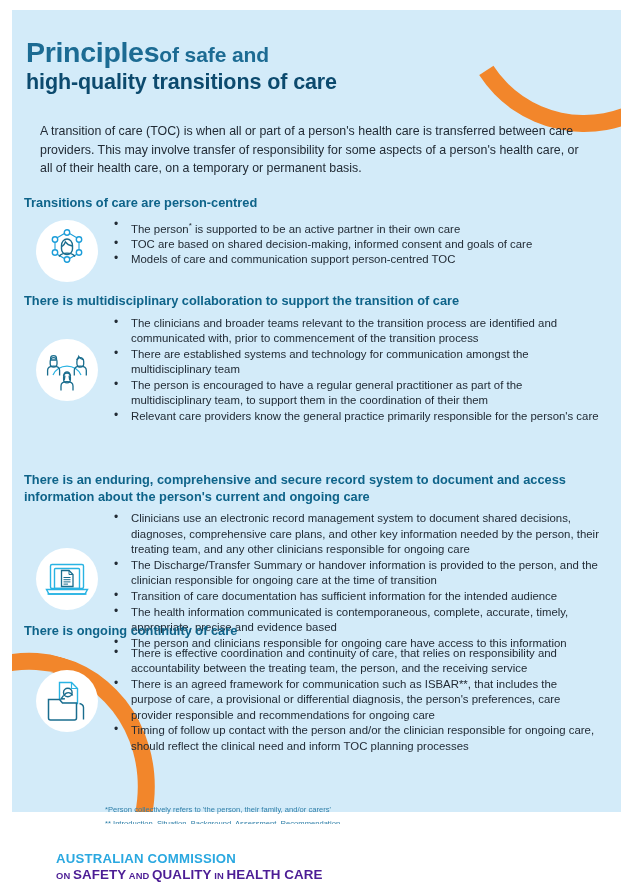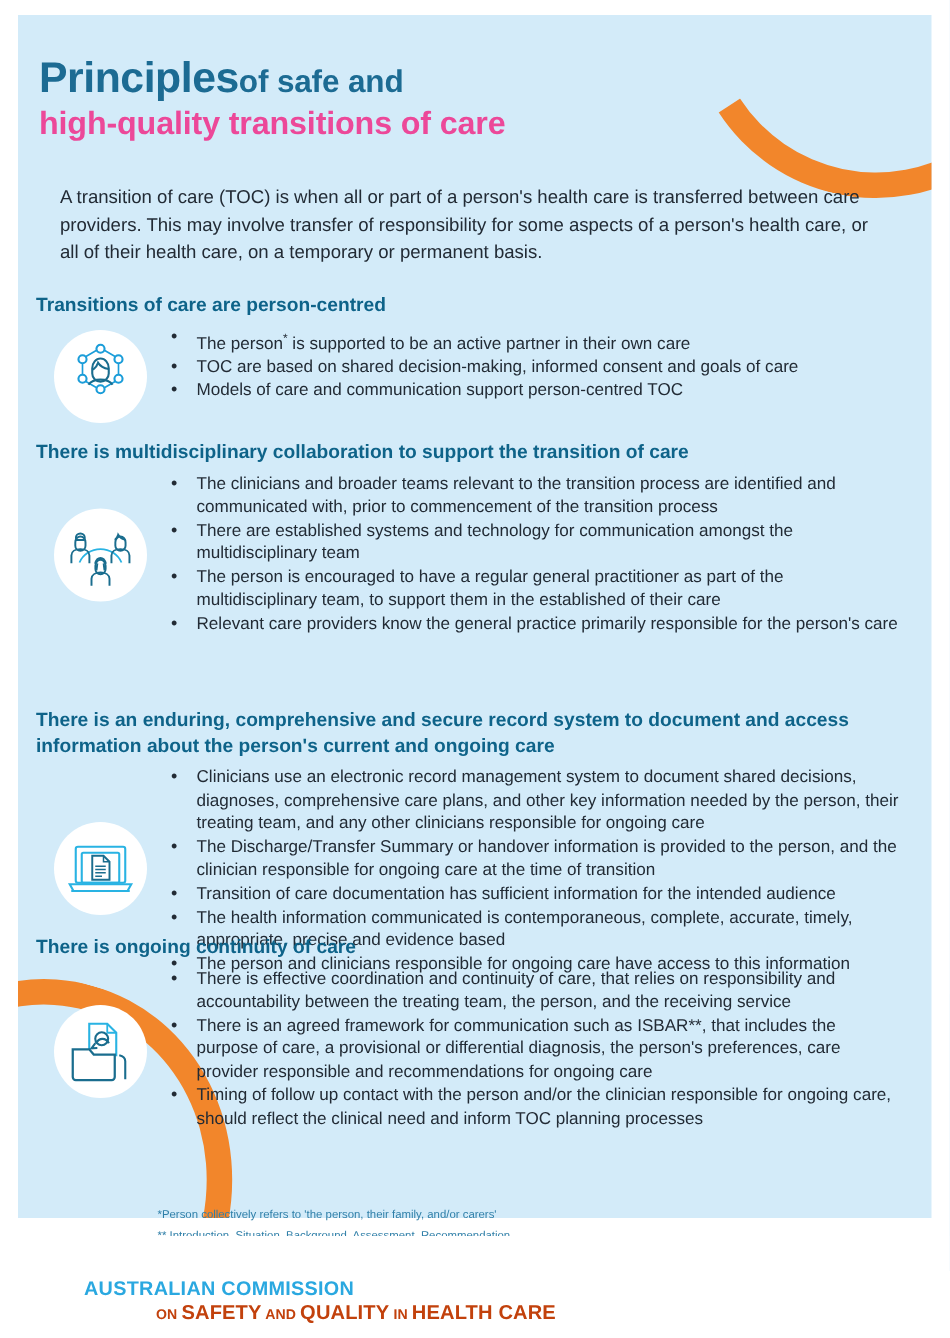--- a/index.html
+++ b/index.html
@@ -57,21 +57,21 @@
   .title-line2 { line-height: 1.05; margin-top: 4px; white-space: nowrap; }
   .t-big {
     font-size: 28.5px; font-weight: bold; color: #1c6b93;
     letter-spacing: -0.3px;
   }
   .t-small {
     font-size: 21px; font-weight: bold; color: #1c6b93;
     letter-spacing: -0.1px;
   }
   .t-med {
-    font-size: 21.5px; font-weight: bold; color: #ec4899;
+    font-size: 21.5px; font-weight: bold; color: #0c4a6e;
     letter-spacing: -0.1px;
   }
 
   
   .intro {
     position: absolute;
     left: 40px; top: 122px;
     width: 545px;
     font-size: 12.4px;
     line-height: 18.6px;
@@ -134,21 +134,21 @@
   .logo {
     position: absolute;
     left: 56px; top: 28px;
     line-height: 1.12;
     white-space: nowrap;
   }
   .logo .l1 {
     font-size: 13.2px; font-weight: bold;
     color: #2aa8e0; letter-spacing: 0.2px;
   }
-  .logo .l2 { font-size: 13.4px; font-weight: bold; color: #c2410c; letter-spacing: 0.1px; margin-left: 48px; }
+  .logo .l2 { font-size: 13.4px; font-weight: bold; color: #4c1d95; letter-spacing: 0.1px; }
   .logo .l2 .sm { font-size: 9.4px; font-weight: bold; }
 </style>
 </head>
 <body>
 
 <div class="page">
 
   <div class="panel">
     <div class="arc-top"></div>
     <div class="arc-bottom"></div>
@@ -212,21 +212,21 @@
             <path d="M20.6 31.2a3.4 4 0 0 1 6.8 0v2.2a3.4 3.4 0 0 1-6.8 0z"></path>
             <path d="M20.4 29.8c.6-2.2 1.6-3.8 3.6-3.8s3 1.6 3.6 3.8"></path>
             <path d="M21.9 29.6l-.6 4.6M26.1 29.6l.6 4.6"></path>
             <path d="M18 44.5v-4.6c0-2.6 2.6-4.2 6-4.2s6 1.6 6 4.2v4.6"></path>
           </g>
         </svg>
       </div>
       <ul class="bullets">
         <li>The clinicians and broader teams relevant to the transition process are identified and communicated with, prior to commencement of the transition process</li>
         <li>There are established systems and technology for communication amongst the multidisciplinary team</li>
-        <li>The person is encouraged to have a regular general practitioner as part of the multidisciplinary team, to support them in the established of their care</li>
+        <li>The person is encouraged to have a regular general practitioner as part of the multidisciplinary team, to support them in the coordination of their them</li>
         <li>Relevant care providers know the general practice primarily responsible for the person's care</li>
       </ul>
     </div>
   </div>
 
   <div class="section" style="top:432px;margin-top:40px;">
     <div class="sec-head">There is an enduring, comprehensive and secure record system to document and access information about the person's current and ongoing care</div>
     <div class="sec-body">
       <div class="icon-wrap" style="top:37px;">
         <svg width="48" height="48" viewBox="0 0 48 48" aria-hidden="true">

